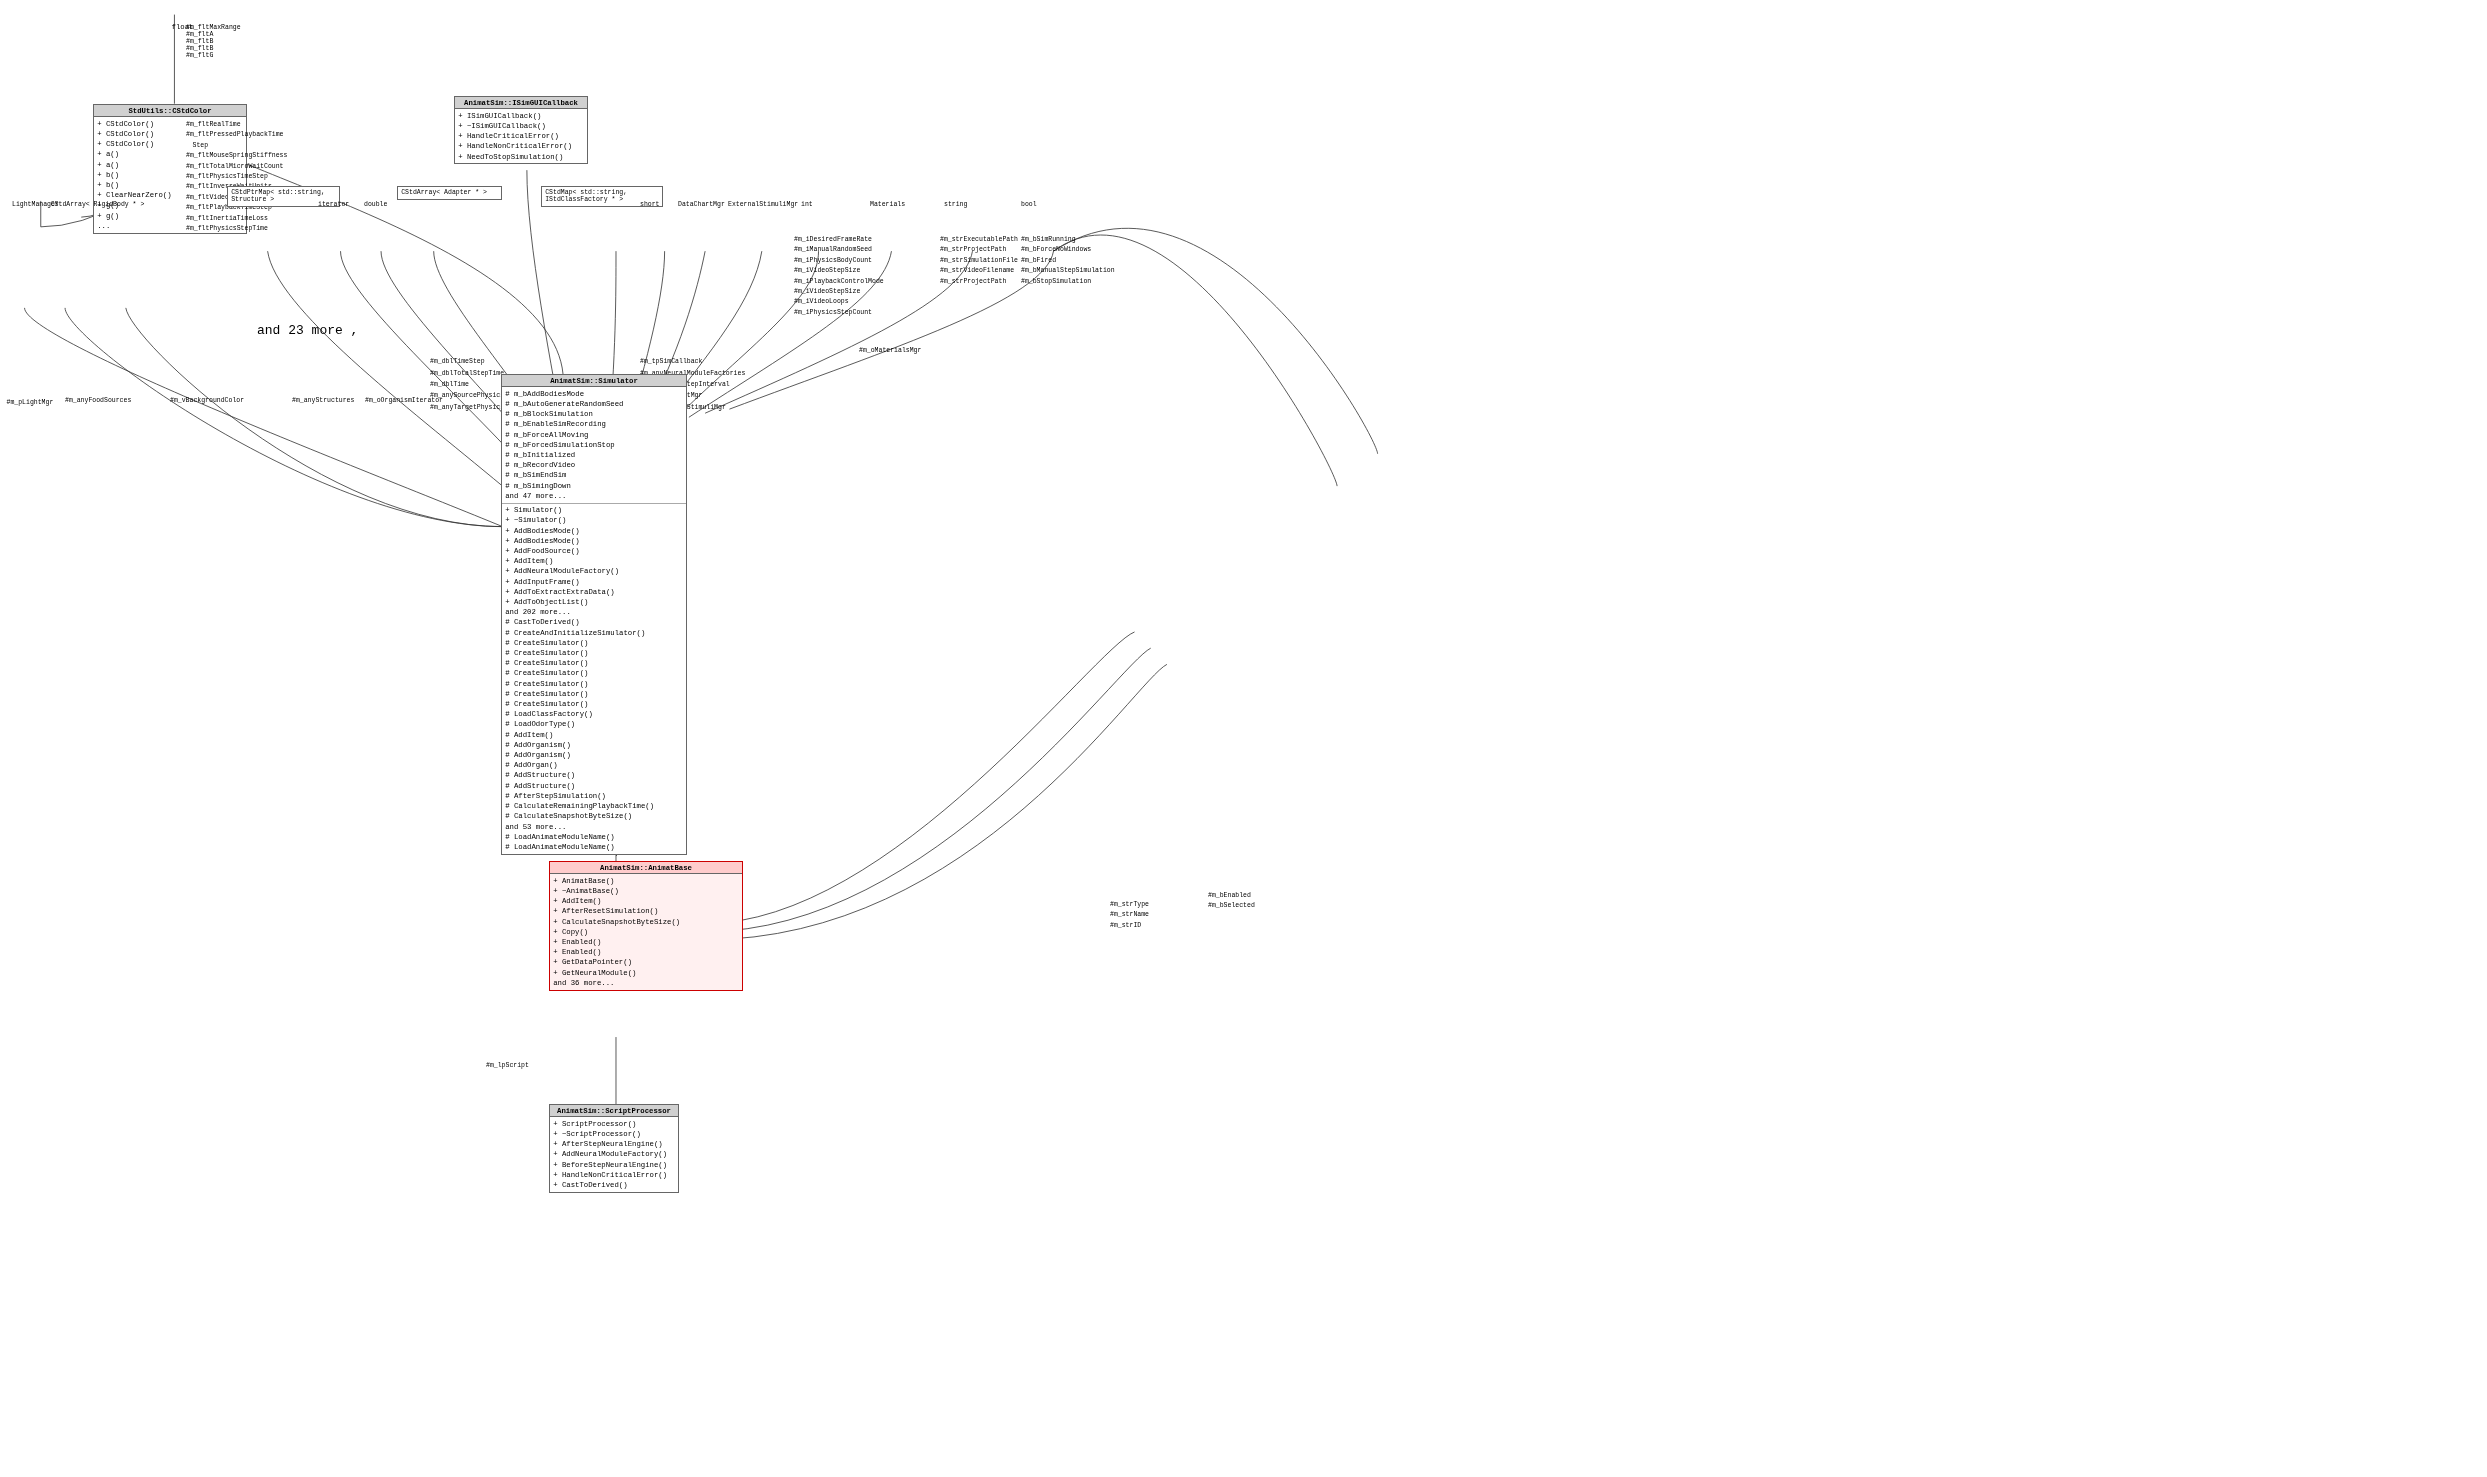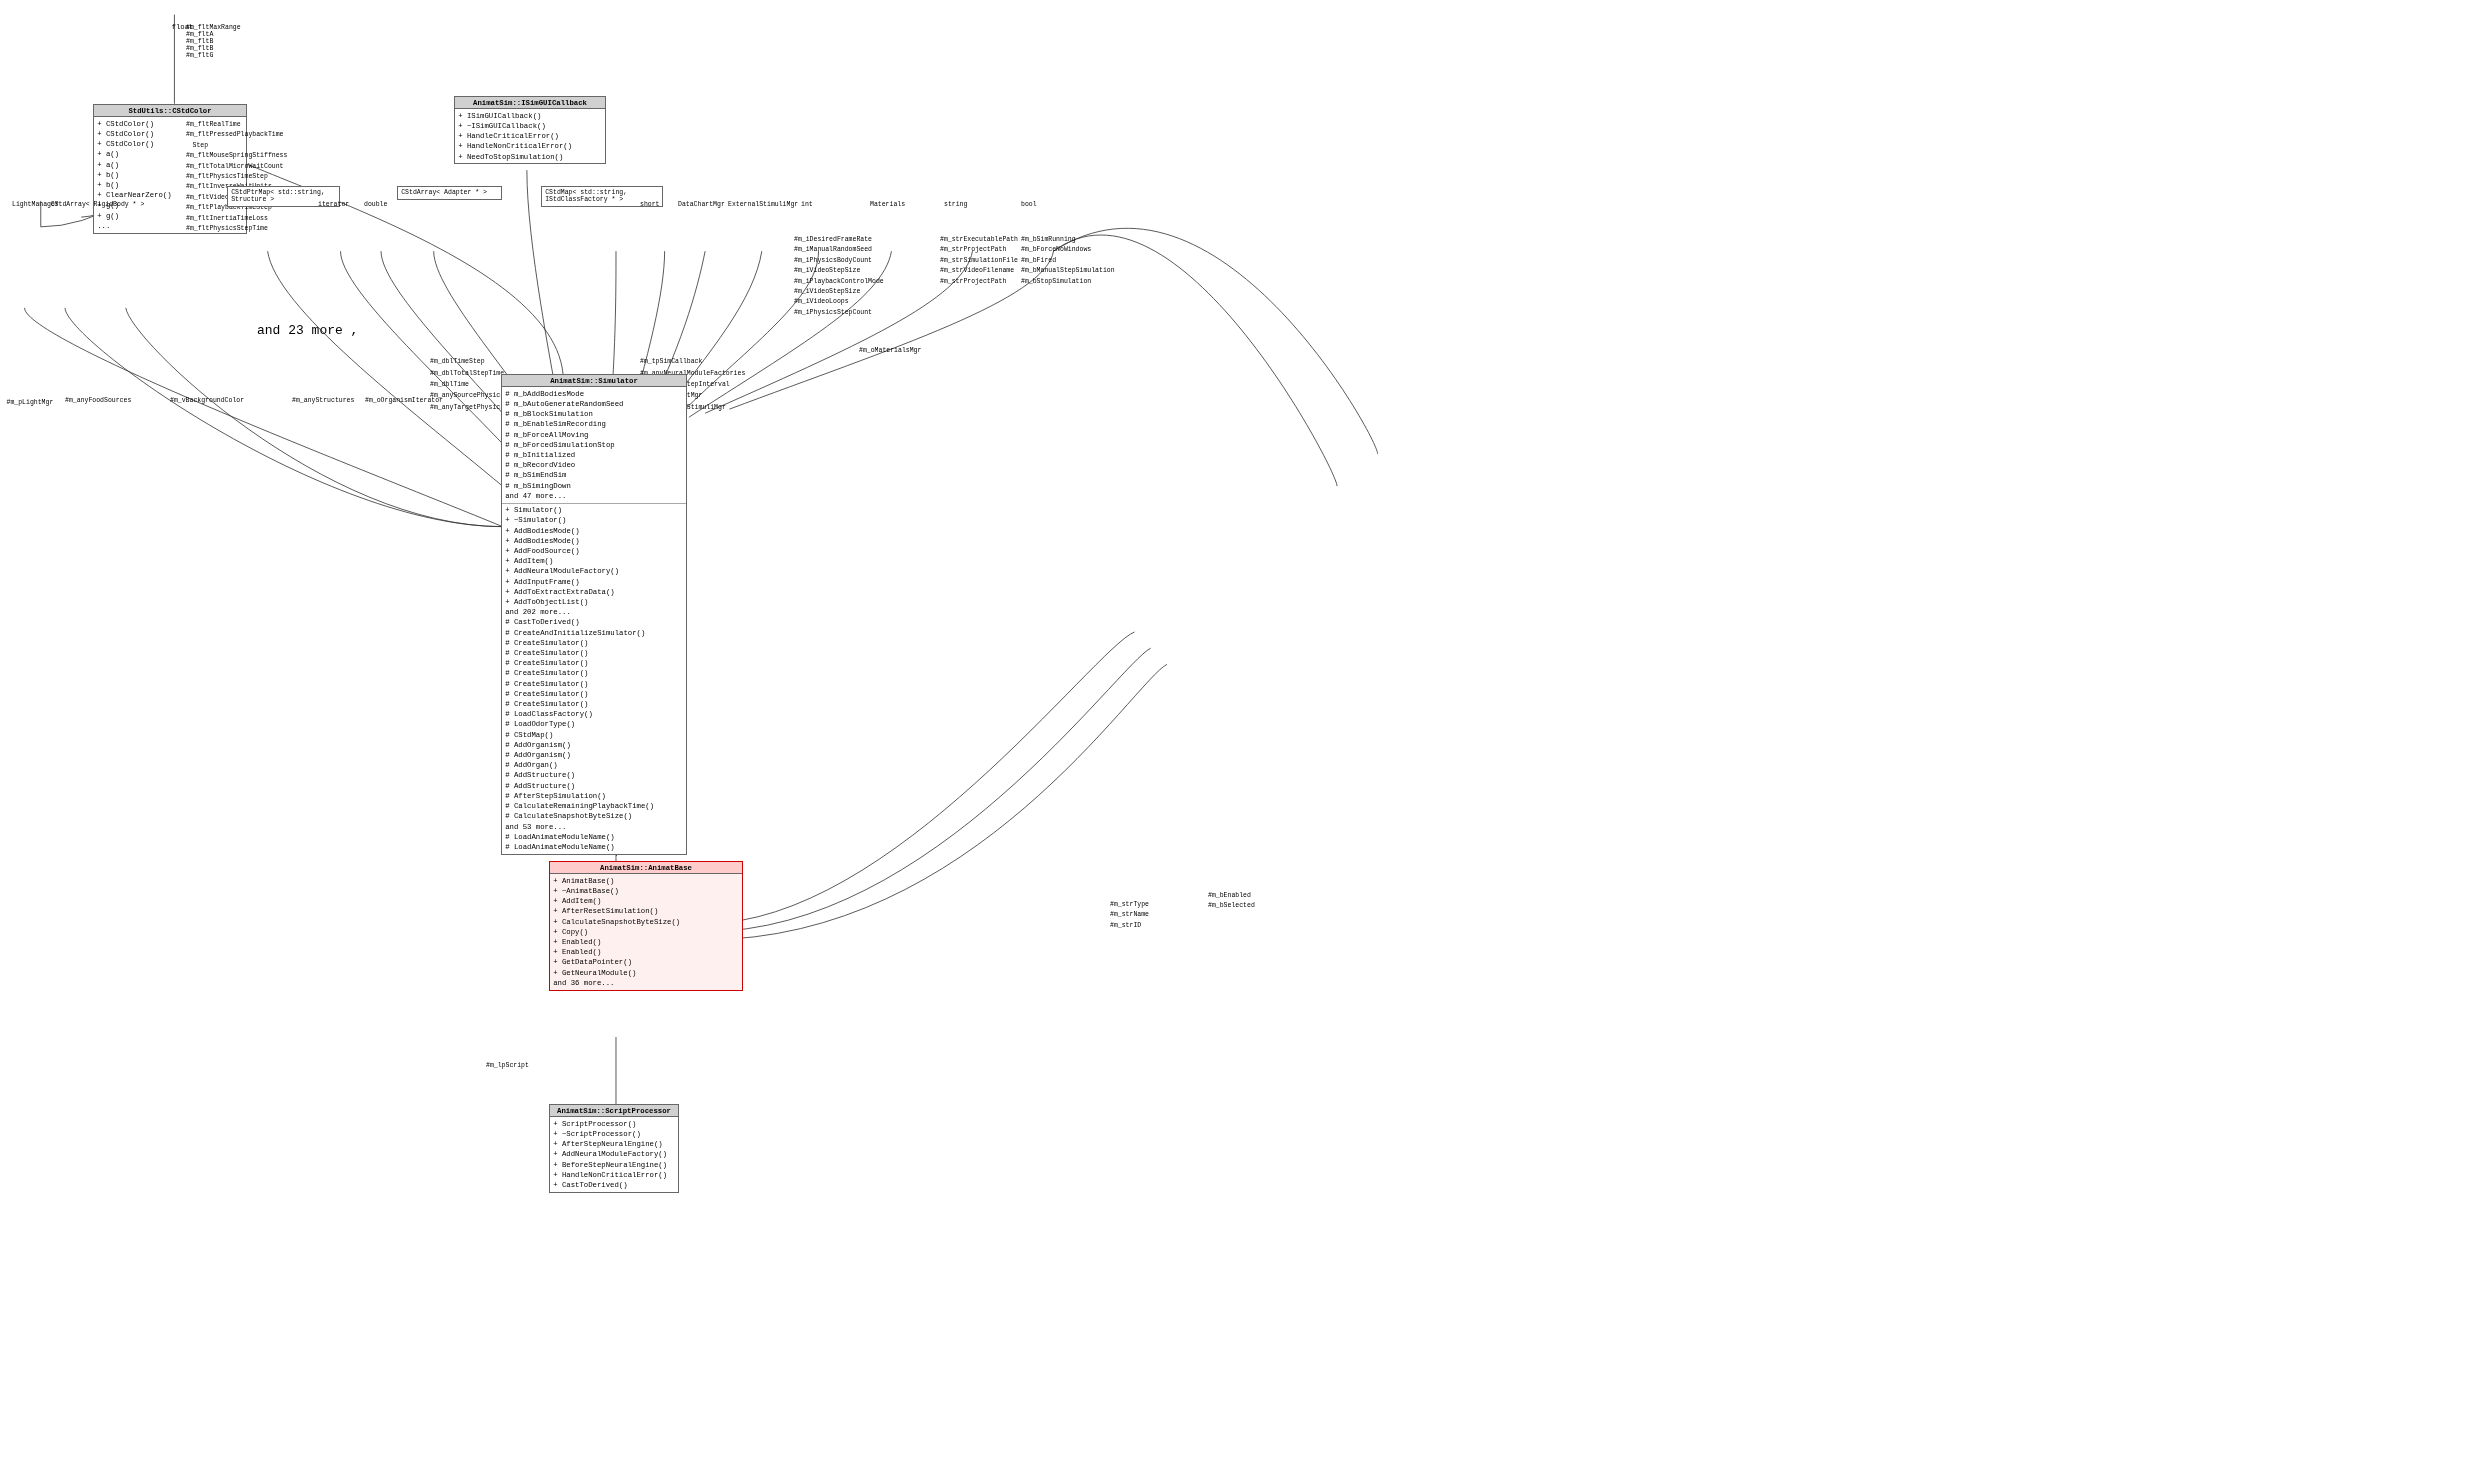--- a/index.html
+++ b/index.html
@@ -176,21 +176,21 @@
 </div>
 
 <div class="simple-label" style="left: 318px; top: 201px; font-size: 6.5px;">iterator</div>
 
 <div class="simple-label" style="left: 364px; top: 201px; font-size: 6.5px;">double</div>
 
 <div class="uml-box" style="left: 397px; top: 186px; width: 105px; border: 0.8px solid #666; background: white; padding: 2.4px 3.2px; font-size: 6.5px;">
   <div>CStdArray&lt; Adapter * &gt;</div>
 </div>
 
-<div class="uml-box" style="left: 454px; top: 96px; width: 152px;">
+<div class="uml-box" style="left: 454px; top: 96px; width: 134px;">
   <div class="uml-box-title">AnimatSim::ISimGUICallback</div>
   <div class="uml-box-section">
     <div>+ ISimGUICallback()</div>
     <div>+ ~ISimGUICallback()</div>
     <div>+ HandleCriticalError()</div>
     <div>+ HandleNonCriticalError()</div>
     <div>+ NeedToStopSimulation()</div>
   </div>
 </div>
 
@@ -307,21 +307,21 @@
     <div># CreateAndInitializeSimulator()</div>
     <div># CreateSimulator()</div>
     <div># CreateSimulator()</div>
     <div># CreateSimulator()</div>
     <div># CreateSimulator()</div>
     <div># CreateSimulator()</div>
     <div># CreateSimulator()</div>
     <div># CreateSimulator()</div>
     <div># LoadClassFactory()</div>
     <div># LoadOdorType()</div>
-    <div># CStdMap()</div>
+    <div># AddItem()</div>
     <div># AddOrganism()</div>
     <div># AddOrganism()</div>
     <div># AddOrgan()</div>
     <div># AddStructure()</div>
     <div># AddStructure()</div>
     <div># AfterStepSimulation()</div>
     <div># CalculateRemainingPlaybackTime()</div>
     <div># CalculateSnapshotByteSize()</div>
     <div>and 53 more...</div>
     <div># LoadAnimateModuleName()</div>

